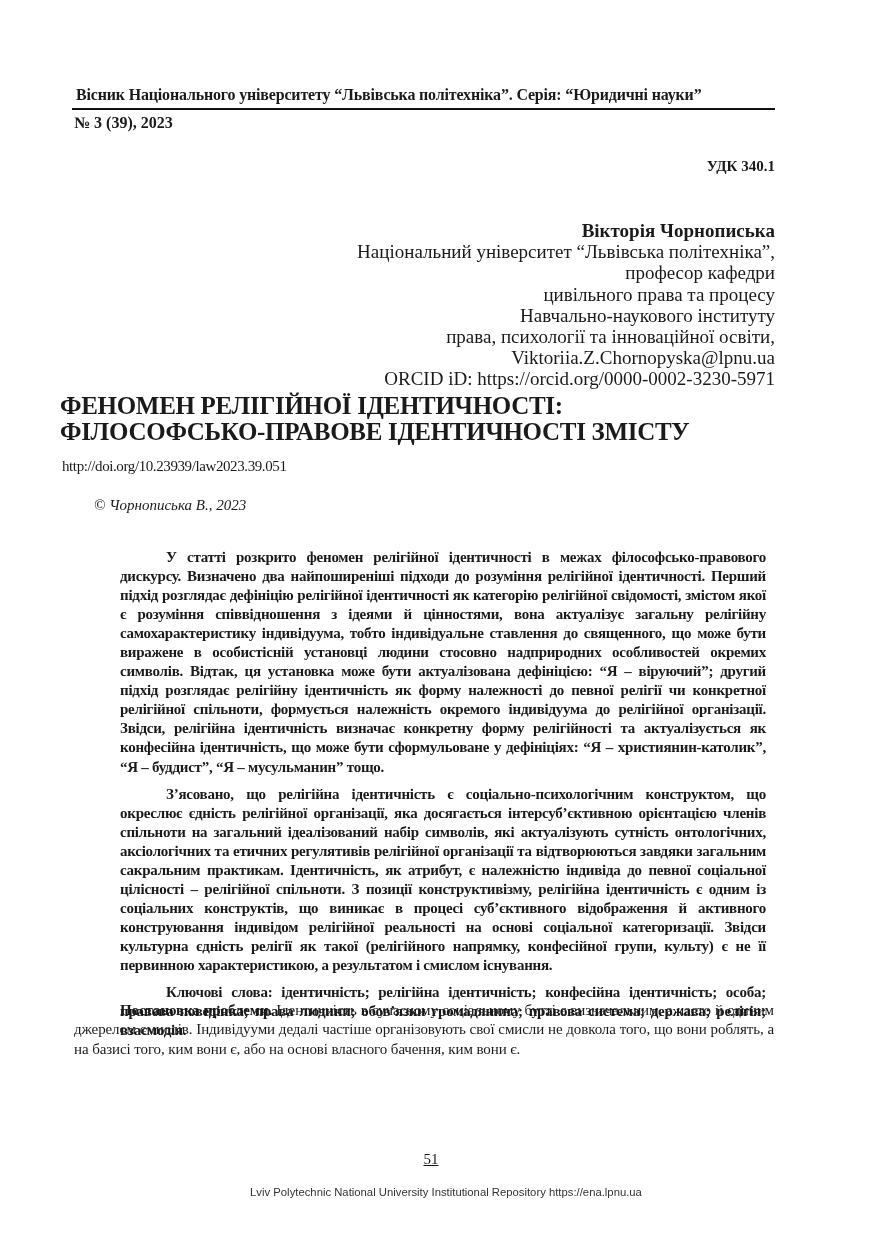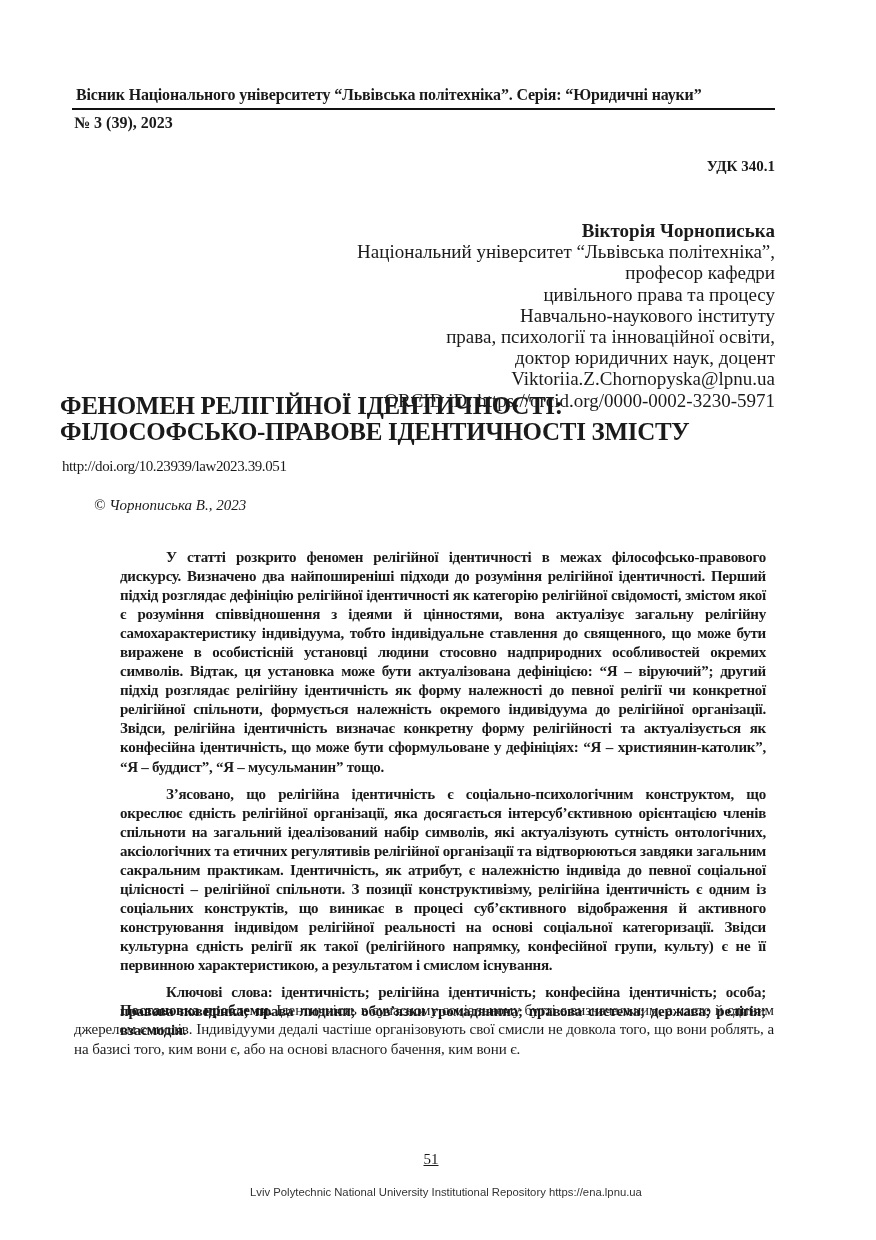--- a/index.html
+++ b/index.html
@@ -37,21 +37,20 @@
 
 <div class="abs udc">УДК 340.1</div>
 
 <div class="abs author-block">
   <div class="author-name">Вікторія Чорнописька</div>
   <div>Національний університет “Львівська політехніка”,</div>
   <div>професор кафедри</div>
   <div>цивільного права та процесу</div>
   <div>Навчально-наукового інституту</div>
   <div>права, психології та інноваційної освіти,</div>
-  <div>доктор юридичних наук, доцент</div>
   <div>Viktoriia.Z.Chornopyska@lpnu.ua</div>
   <div>ORCID iD: https://orcid.org/0000-0002-3230-5971</div>
 </div>
 
 <div class="abs article-title">
   <div>ФЕНОМЕН РЕЛІГІЙНОЇ ІДЕНТИЧНОСТІ:</div>
   <div>ФІЛОСОФСЬКО-ПРАВОВЕ ІДЕНТИЧНОСТІ ЗМІСТУ</div>
 </div>
 
 <div class="abs doi">http://doi.org/10.23939/law2023.39.051</div>

